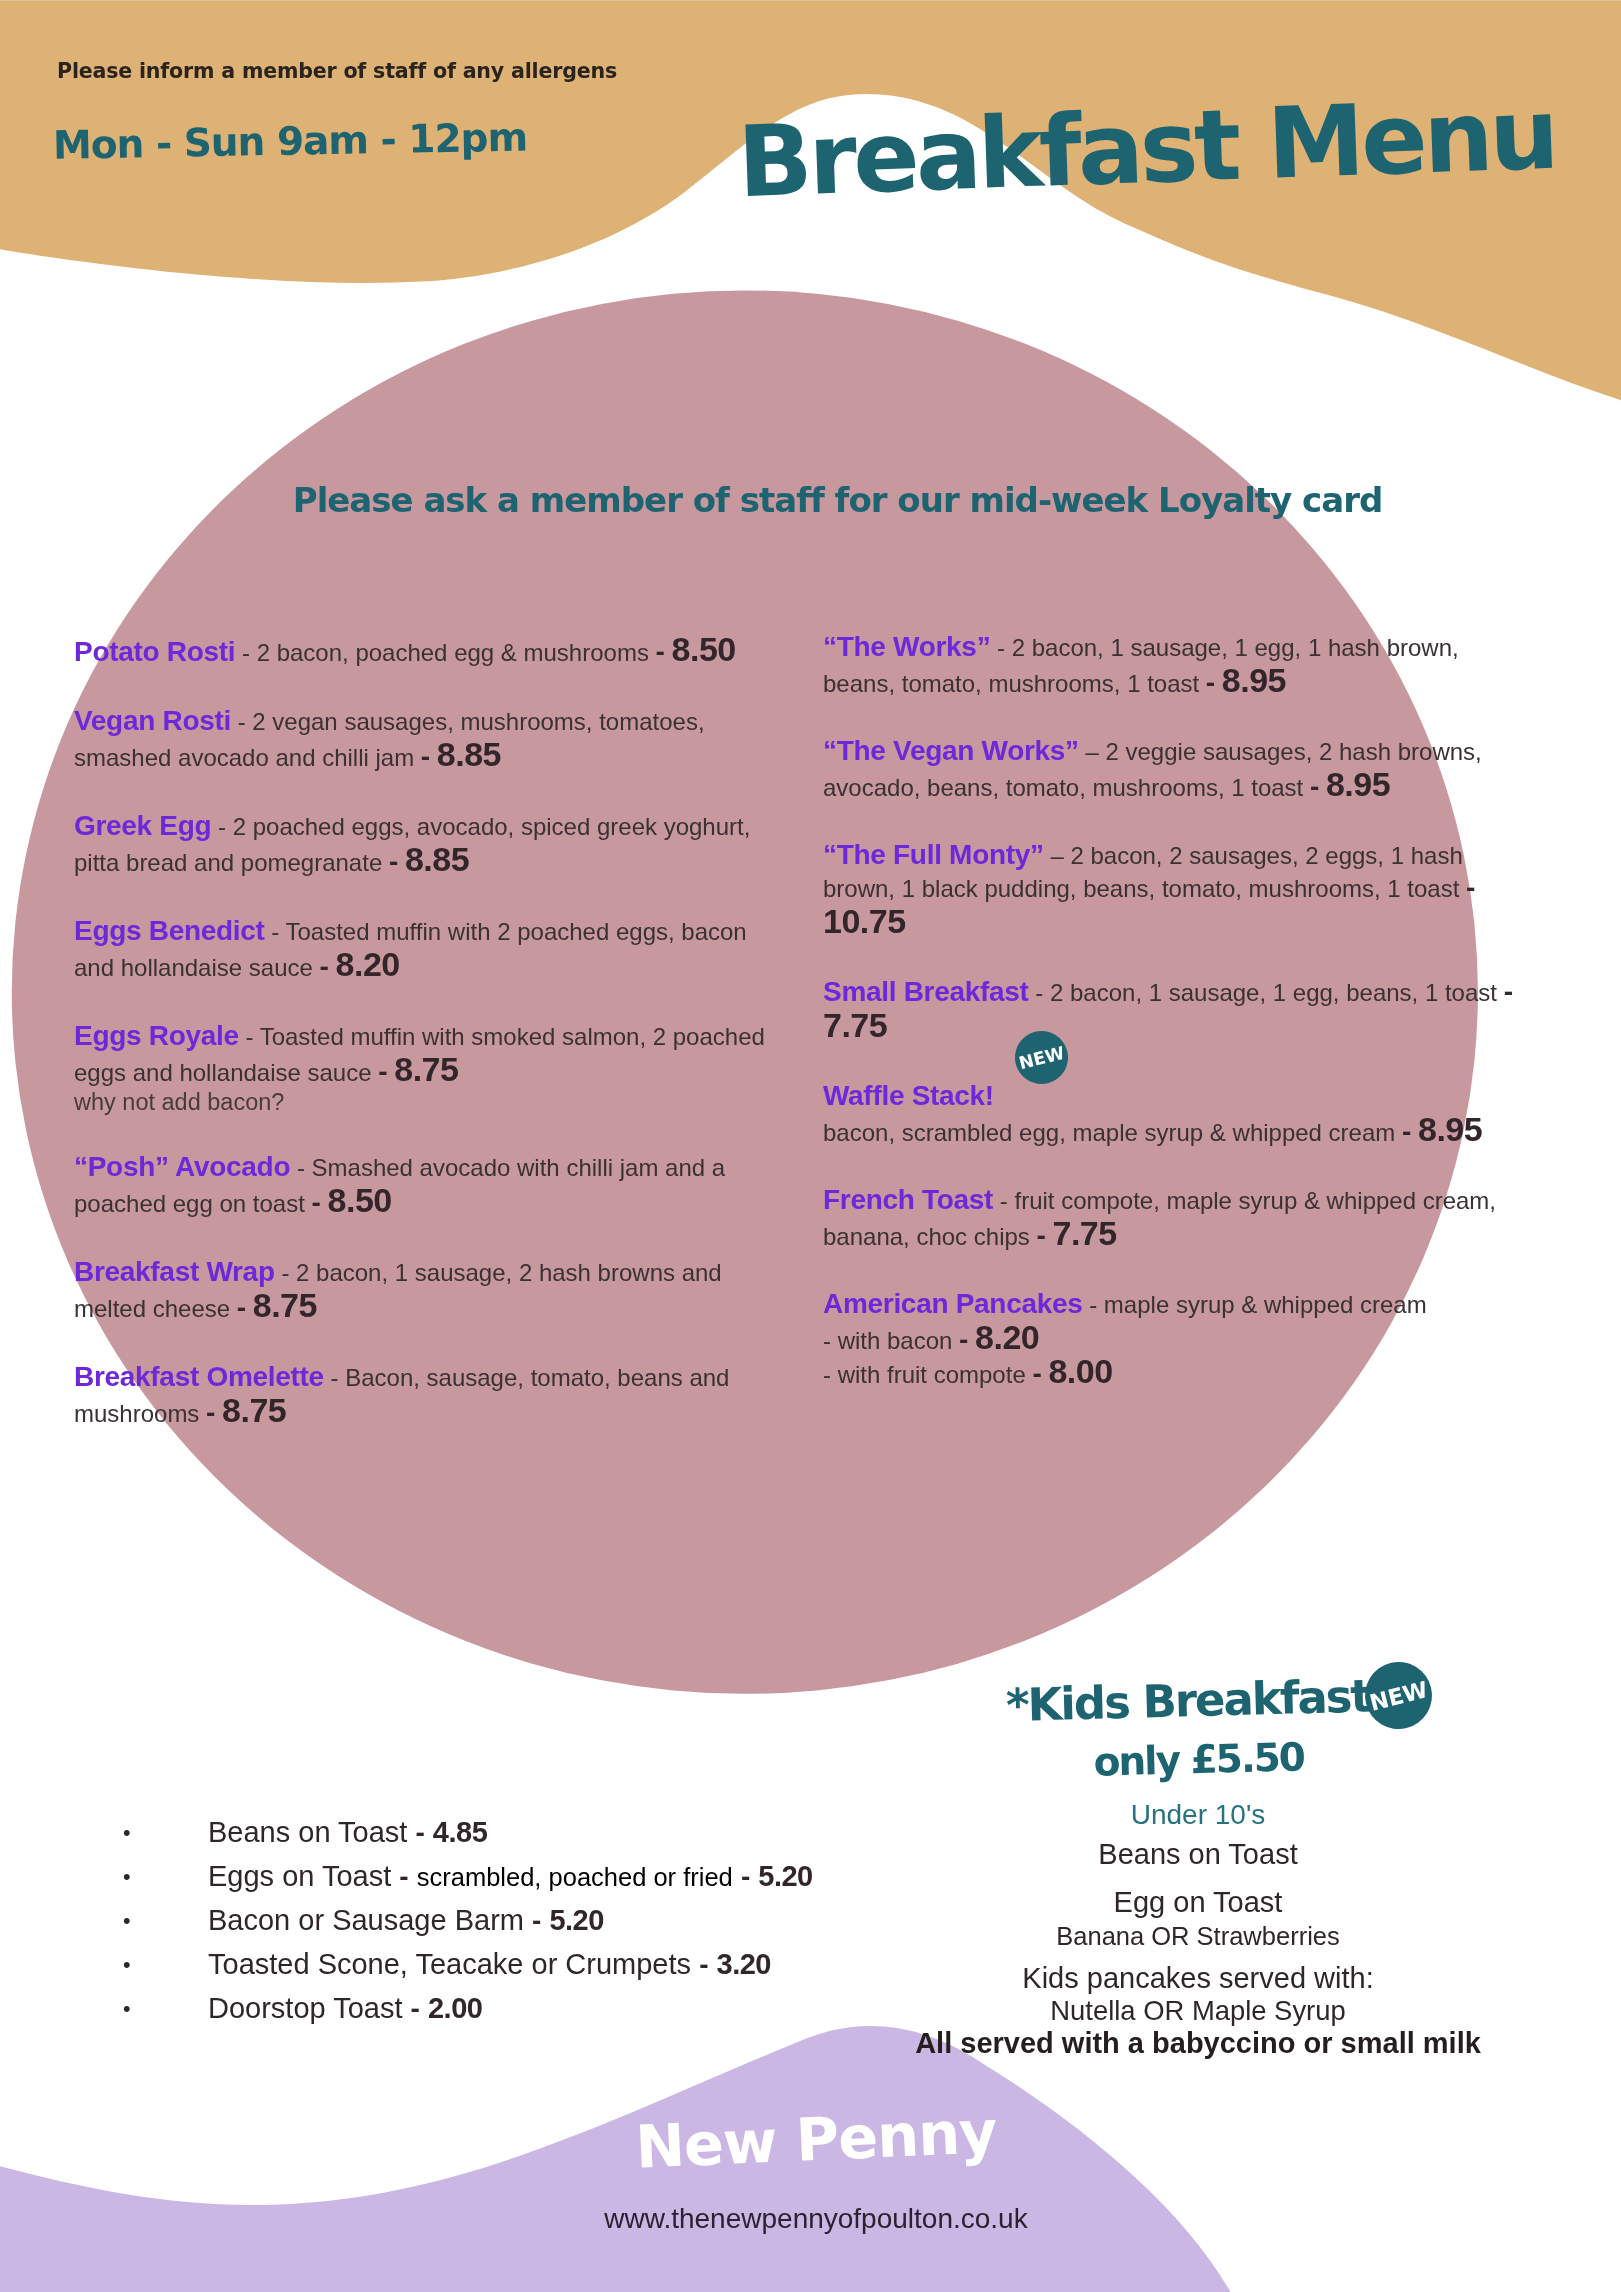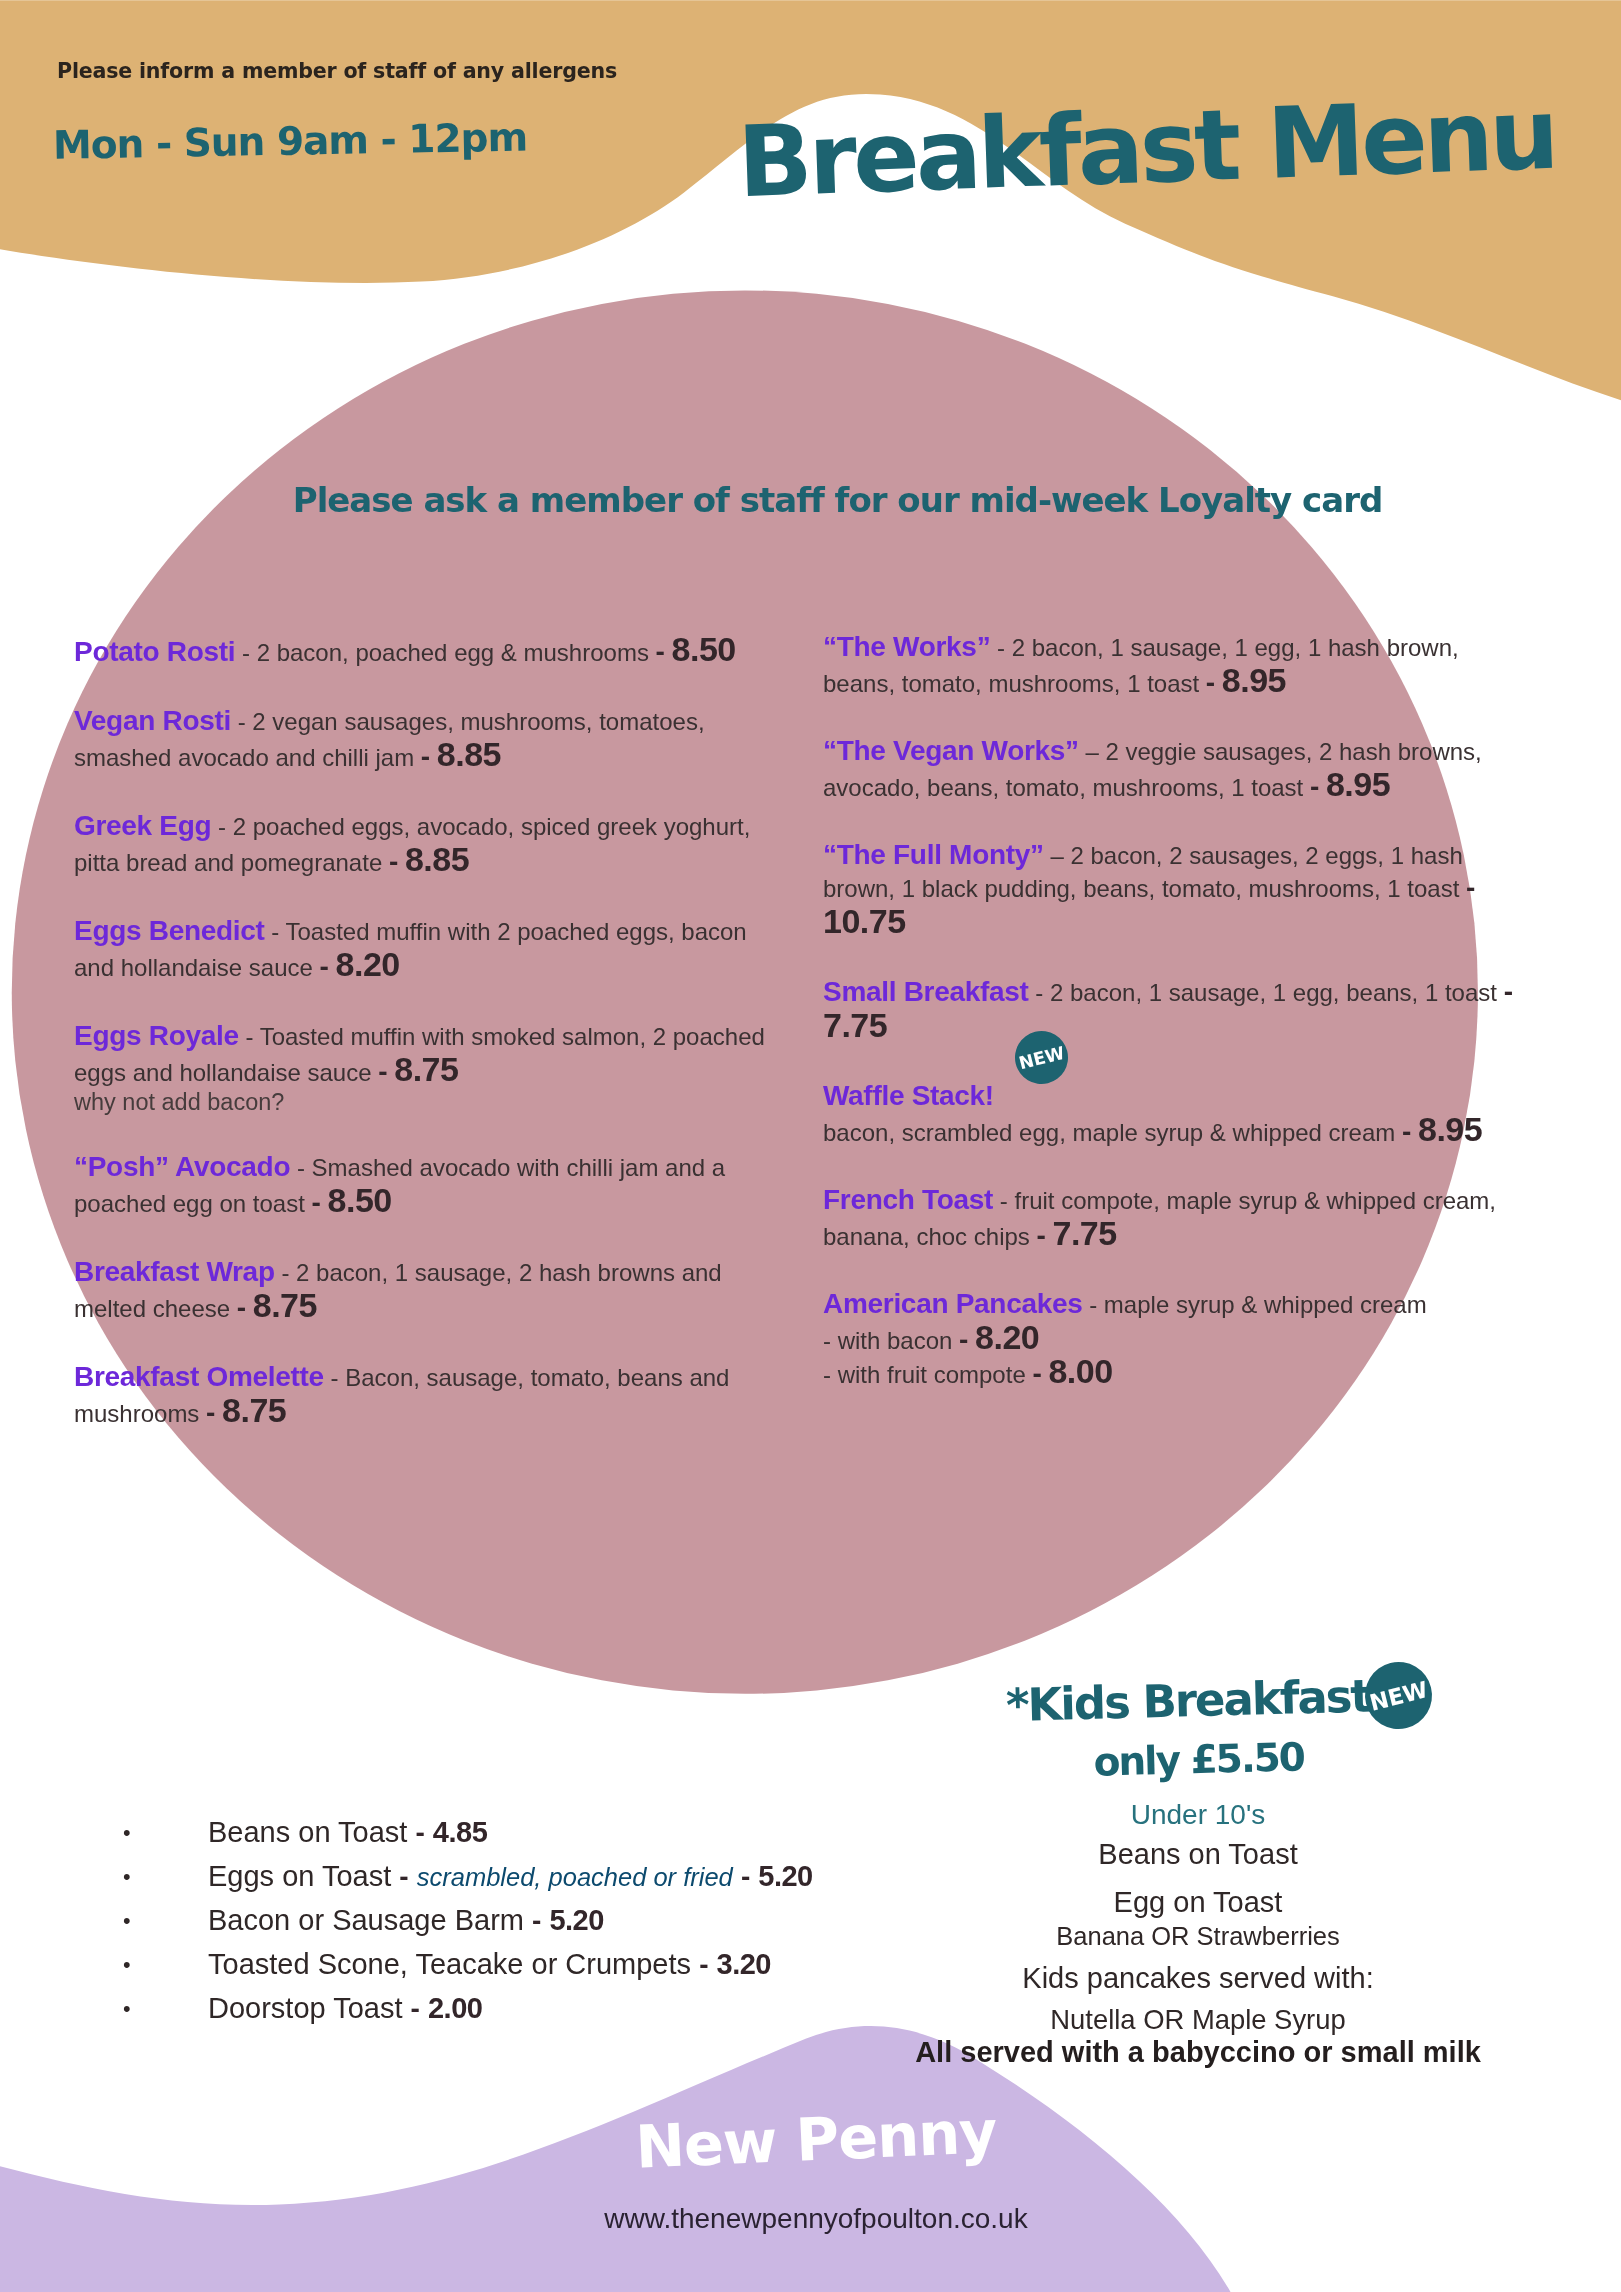--- a/index.html
+++ b/index.html
@@ -37,28 +37,28 @@
   .kids-head{font-size:45px;line-height:57px;color:#1d6370;transform:rotate(-1.5deg);letter-spacing:-2px;}
   .kids-price-line{font-size:39px;line-height:47px;display:inline-block;}
   .kids-age{margin-top:13.7px;font-size:28px;line-height:29px;color:#27727e;}
   .kids-items{margin-top:11.8px;}
   .kids-item{line-height:29px;font-size:29px;color:#2f2727;}
   .kids-item.sm{font-size:25.5px;line-height:27.4px;}
   .kids-item.md{font-size:27.4px;}
   .kids-item:nth-child(2){margin-top:18.6px;}
   .kids-item:nth-child(3){margin-top:5.9px;}
   .kids-item:nth-child(4){margin-top:13.7px;}
-  .kids-item:nth-child(5){margin-top:12px;}
+  .kids-item:nth-child(5){margin-top:3px;}
   .kids-note{margin-top:3.9px;font-size:29px;line-height:29px;font-weight:700;color:#241e1e;}
 
   .sides{left:94px;top:1817px;width:843px;list-style:none;margin:0;padding:0;}
   .sides li{position:relative;padding-left:114px;margin-bottom:12.7px;line-height:31px;font-size:29px;color:#2f2727;}
   .sides li::before{content:"\2022";position:absolute;left:29px;top:0;font-size:21.6px;color:#2f2727;}
   .s-name{font-size:29px;}
-  .s-desc{font-size:25.5px;color:#0c4a6e;font-style:italic;}
+  .s-desc{font-size:25.5px;color:#000000;}
   .s-price{font-size:29px;font-weight:700;color:#33262a;letter-spacing:-0.5px;}
 
   .brand{left:517px;top:2105px;width:598px;text-align:center;font-size:59px;letter-spacing:-1px;
          color:#ffffff;transform:rotate(-2.5deg);}
   .site{left:517px;top:2203px;width:598px;text-align:center;font-size:28px;color:#2a2232;}
 </style>
 </head>
 <body>
 
 <svg class="bg" width="1621" height="2293" viewBox="0 0 1654 2339" aria-hidden="true">

